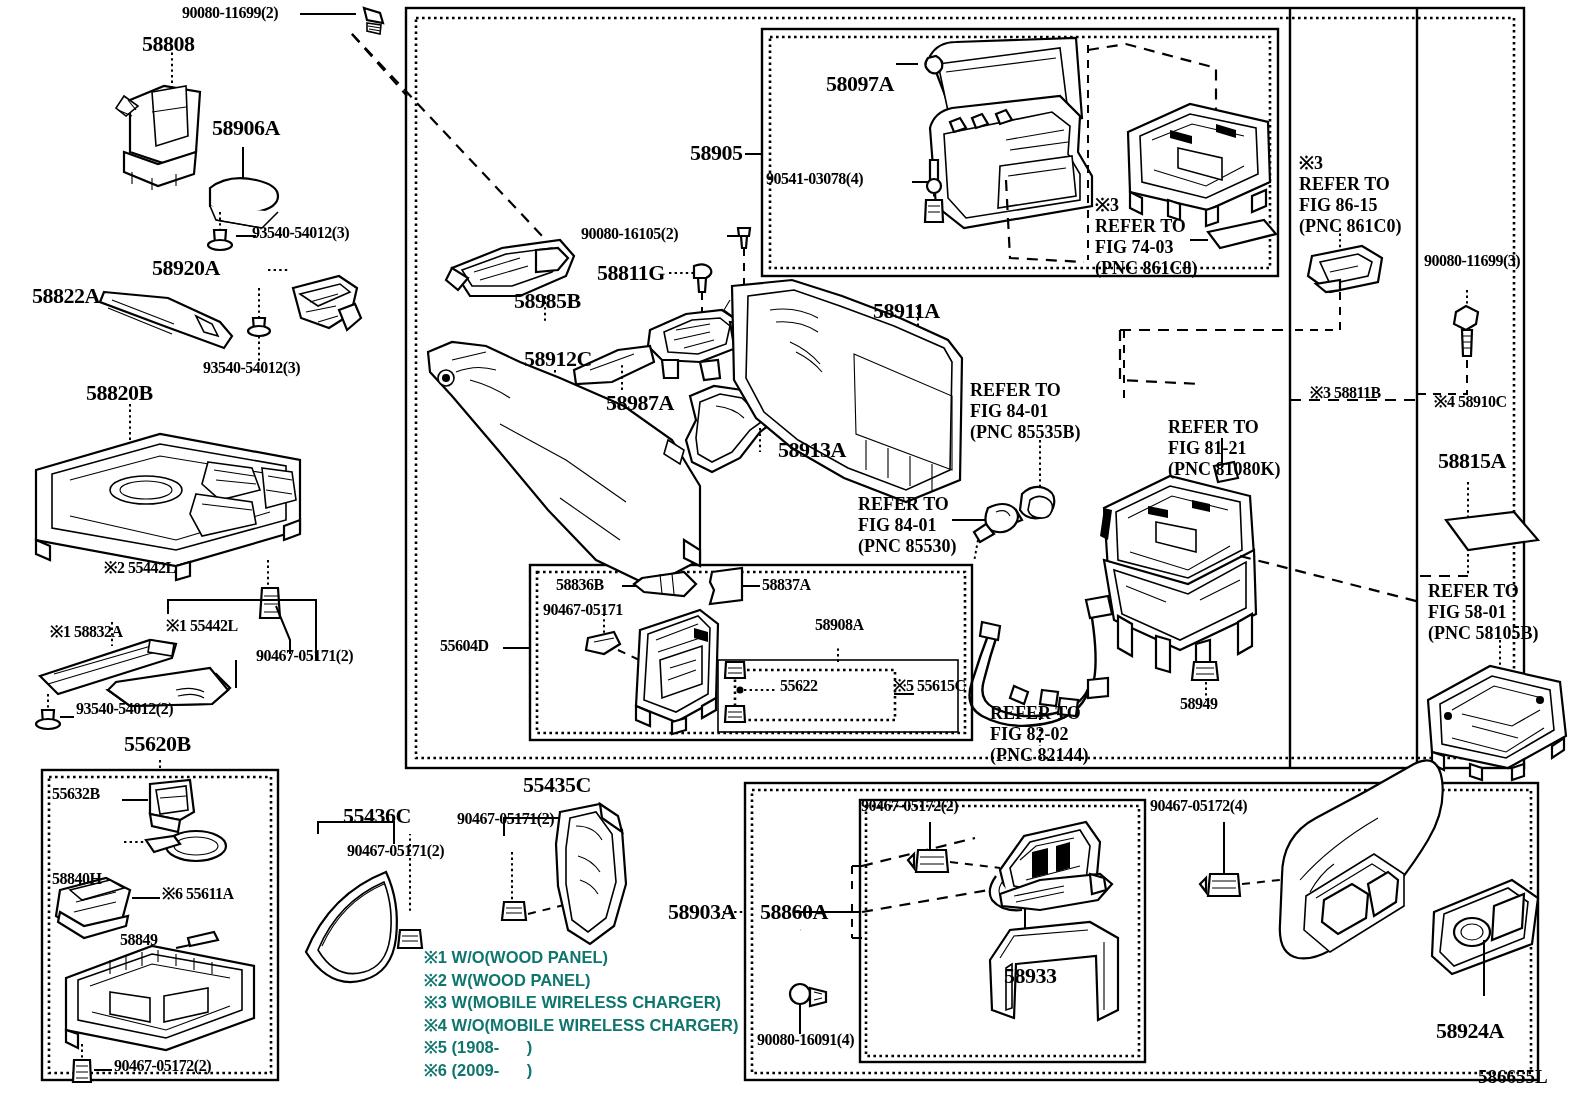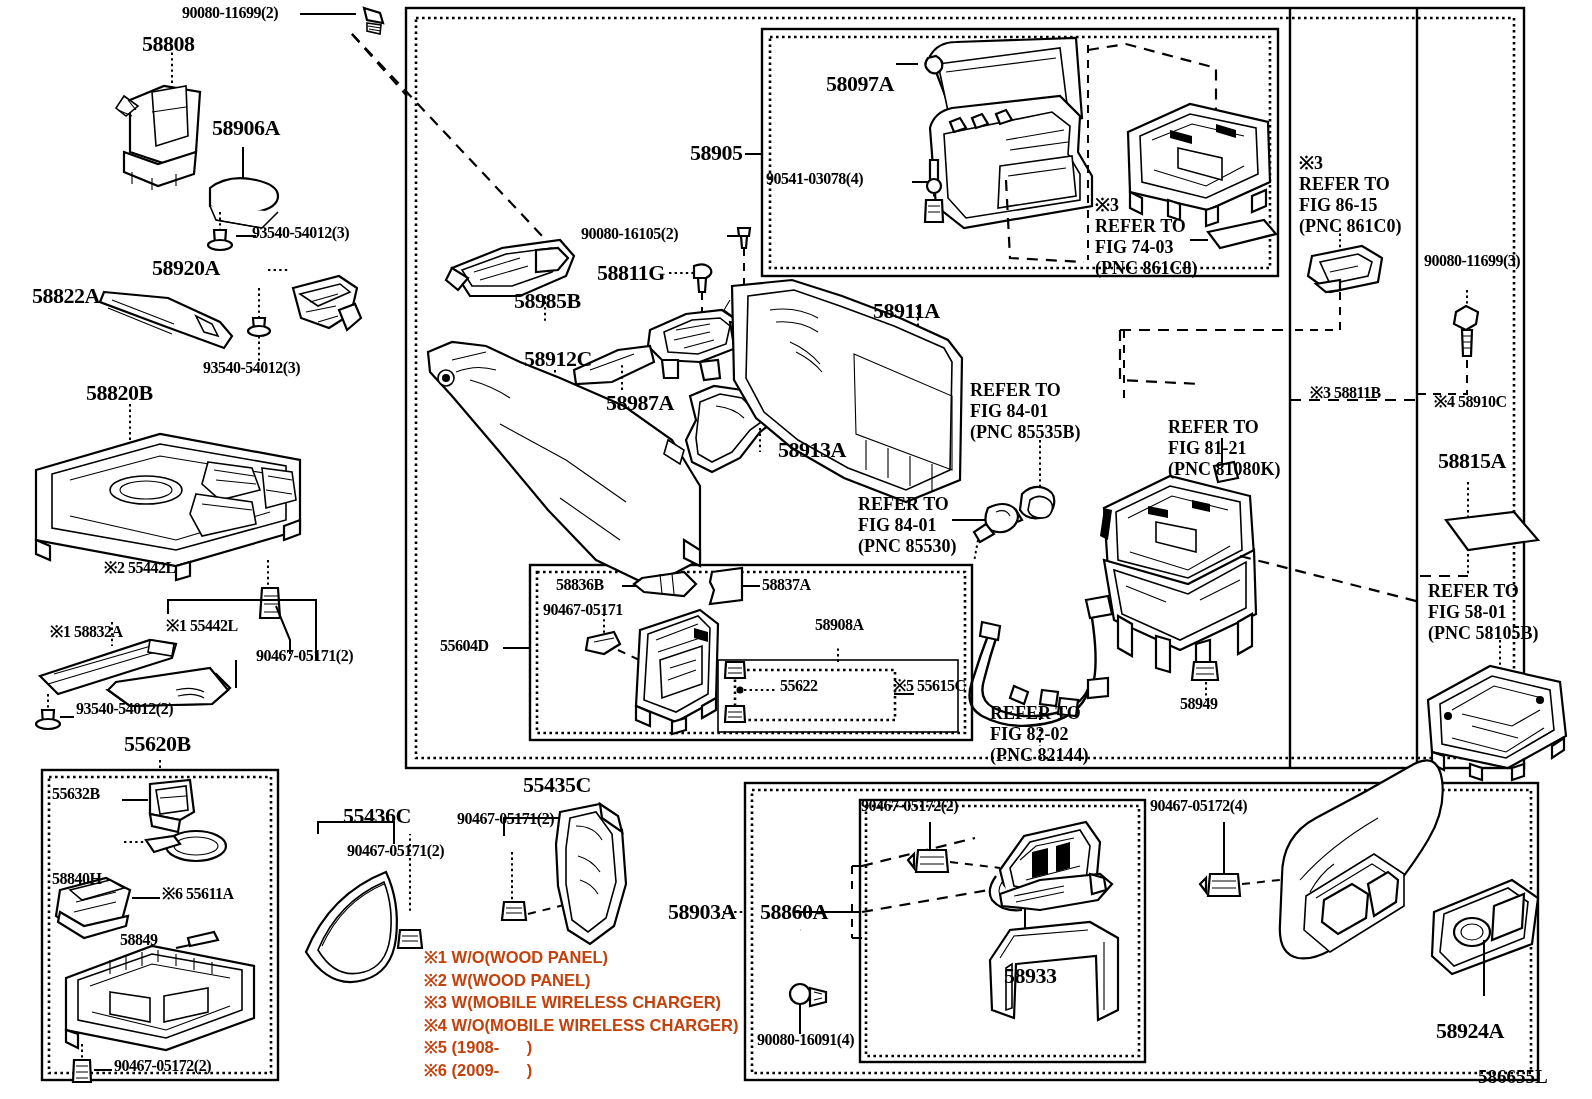--- a/index.html
+++ b/index.html
@@ -35,21 +35,21 @@
     line-height: 21px;
     color: #000;
     white-space: pre;
   }
   .legend {
     position: absolute;
     font-family: "Liberation Sans", sans-serif;
     font-weight: bold;
     font-size: 16.5px;
     line-height: 22.5px;
-    color: #c2410c;
+    color: #0f766e;
     white-space: pre;
   }
   .code {
     position: absolute;
     font-family: "Liberation Serif", serif;
     font-weight: bold;
     font-size: 19px;
     color: #000;
   }
   .ref { white-space: pre; }

